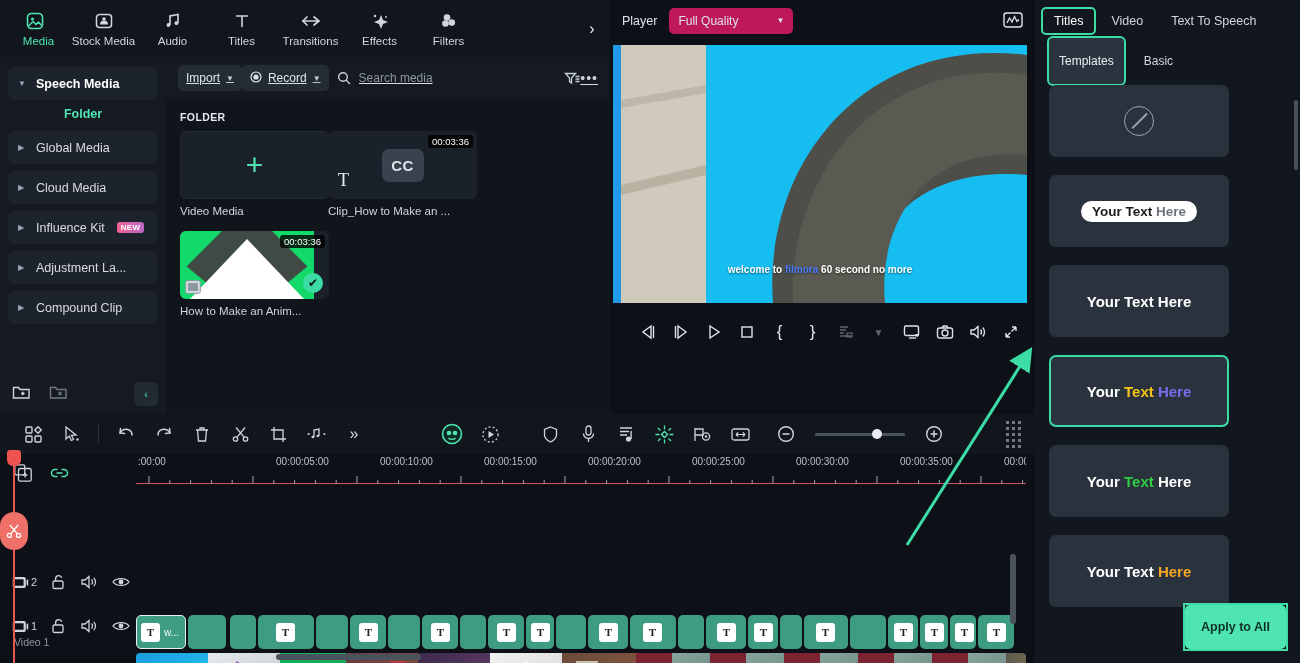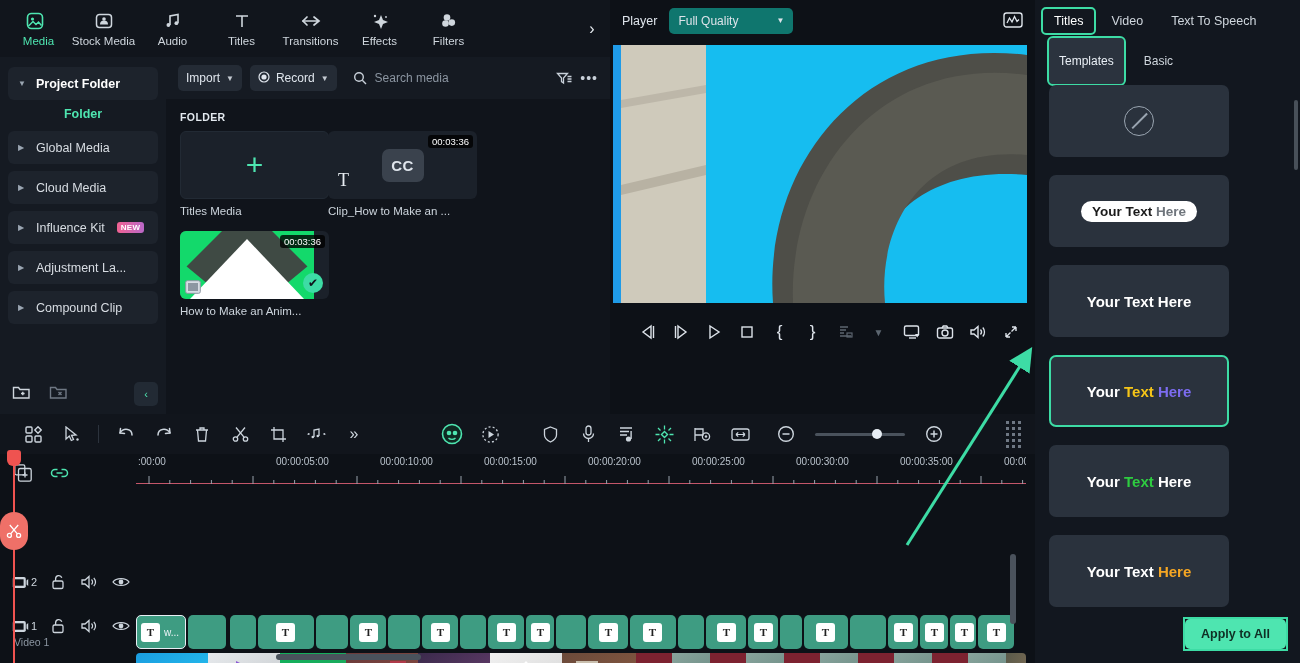--- a/index.html
+++ b/index.html
@@ -59,22 +59,22 @@
     background:#222a34; color:#4ee5b0; display:flex; align-items:center; justify-content:center;
     font-size: 11px; cursor:pointer;
   }
 
   
   .browser {
     position:absolute; left:166px; top:57px; width:444px; height:357px;
     background:#10141b;
   }
   .browser-bar {
-    height: 42px; display:flex; align-items:center; padding: 0 12px; gap: 8px;
-    background:#151a22; position:relative;
+    height: 42px; display:flex; align-items:center; padding: 0 12px; 
+    background:#151a22; position:relative;text-decoration:underline;
   }
   .btn-pill {
     height: 26px; border-radius:5px; background:#242b35; color:#dfe5ec;
     display:flex; align-items:center; gap:6px; padding: 0 8px; font-size:12px; cursor:pointer;
   }
   .btn-pill .cv { font-size: 8px; opacity:.85; }
   .search-wrap { display:flex; align-items:center; gap:8px; margin-left: 8px; flex: 1; }
   .search-input {
     background: transparent; border: none; outline: none; color:#c2cad3;
     font-size: 12px; font-family:"Liberation Sans",sans-serif; width: 150px;
@@ -107,21 +107,21 @@
     position:absolute; right: 6px; bottom: 6px; width: 20px; height: 20px; border-radius:50%;
     background:#3ddca5; color:#10141b; display:flex; align-items:center; justify-content:center; font-size:12px;
   }
   .film-ic { position:absolute; left:5px; bottom:5px; width:16px;height:14px; }
 
   
   .player { position:absolute; left:610px; top:0; width:425px; height:414px; background:#0d1117; }
   .player-head { height: 41px; display:flex; align-items:center; padding: 0 12px; gap: 12px; position:relative;}
   .player-head .lab { font-size: 12.5px; color:#dfe5ec; }
   .qual {
-    width: 124px; height: 26px; background:#0f766e; border-radius: 5px;
+    width: 124px; height: 26px; background:#be185d; border-radius: 5px;
     display:flex; align-items:center; justify-content:space-between; padding: 0 9px;
     font-size: 12px; color:#dde3ea; cursor:pointer;
   }
   .qual .cv { font-size:8px; }
   .wave-btn { position:absolute; right: 12px; width:20px;height:20px; cursor:pointer; }
   .video {
     position:absolute; left: 613px; top: 45px; width: 414px; height: 258px;
     background:#000; overflow:hidden;
   }
   .vid-sub {
@@ -170,21 +170,21 @@
   }
   .tmpl-txt.chip .g { color:#6f757c; }
   .no-circ { width: 30px; height:30px; border-radius:50%; border: 1.5px solid #9aa5b1; position:relative;}
   .no-circ::after {
     content:''; position:absolute; left:4px; top:13px; width: 21px; height:1.5px; background:#9aa5b1;
     transform: rotate(-45deg);
   }
   .apply-wrap { position:absolute; right: 14px; bottom: 14px; }
   .apply-btn {
     background:#4ee5b0; color:#0f2f25; font-size: 12.5px; font-weight:bold;
-    border-radius: 5px; padding: 8px 16px; cursor:pointer; border:none;
+    border-radius: 5px; padding: 15px 16px; cursor:pointer; border:none;
     font-family:"Liberation Sans",sans-serif;
   }
   .rscroll {
     position:absolute; right: 2px; top: 100px; width: 4px; height: 70px;
     background:#485059; border-radius:2px; cursor:pointer;
   }
 
   
   .timeline { position:absolute; left:0; top:414px; width:1035px; height:249px; background:#0d1117; }
   .tl-toolbar {
@@ -327,21 +327,21 @@
           </svg>
       </span>
       <span class="lbl">Filters</span>
     </div>
     <div class="nav-arrow">›</div>
   </div>
 
   <div class="sidebar">
     <div class="side-row head">
       <span class="caret">▼</span>
-      <span>Project Folder</span>
+      <span>Speech Media</span>
     </div>
     <div class="side-title">Folder</div>
 
     <div class="side-row">
       <span class="caret">▶</span>
       <span>Global Media</span>
     </div>
     <div class="side-row">
       <span class="caret">▶</span>
       <span>Cloud Media</span>
@@ -411,21 +411,21 @@
       <span class="bar-icon" style="font-size:14px;letter-spacing:1px;">•••</span>
     </div>
 
     <div class="folder-label">FOLDER</div>
 
     <div class="grid">
       <div class="cell">
         <div class="thumb import">
           <span class="plus">+</span>
         </div>
-        <div class="cell-name">Titles Media</div>
+        <div class="cell-name">Video Media</div>
       </div>
 
       <div class="cell">
         <div class="thumb">
           <div class="dur">00:03:36</div>
           <div class="cc-box">CC</div>
           <div class="t-glyph">T</div>
         </div>
         <div class="cell-name">Clip_How to Make an ...</div>
       </div>
@@ -475,20 +475,23 @@
       <rect x="0" y="0" width="414" height="258" fill="#0a0a0a"></rect>
       <rect x="0" y="0" width="8" height="258" fill="#1f9be8"></rect>
       <rect x="8" y="0" width="85" height="258" fill="#cfcabb"></rect>
       <path d="M8 140 L93 120 L93 130 L8 150 Z" fill="#b8b2a3"></path>
       <path d="M8 55 L93 40 L93 48 L8 63 Z" fill="#bdb7a9"></path>
       <rect x="93" y="0" width="321" height="258" fill="#16bdf0"></rect>
       <path d="M160 258 C150 120 250 -10 414 10 L414 130 C300 120 250 190 260 258 Z" fill="#4e4e48"></path>
       <path d="M180 258 C175 130 265 10 414 30 L414 110 C305 100 265 185 272 258 Z" fill="#5a5a52"></path>
       <rect x="93" y="226" width="321" height="32" fill="#16bdf0" opacity="0.0"></rect>
     </svg>
+    <div class="vid-sub">
+      <span>welcome to </span><span class="hl">filmora</span><span> 60 second no more</span>
+    </div>
   </div>
 
   <div class="ctrls">
     <div class="btn-row">
       <span class="cbtn">
         <svg width="18" height="16" viewBox="0 0 18 16">
             <path d="M12 2 L4 8 L12 14 Z" fill="none" stroke="#dde3ea" stroke-width="1.4"></path>
             <path d="M14.5 2v12" stroke="#dde3ea" stroke-width="1.4"></path>
           </svg>
       </span>

